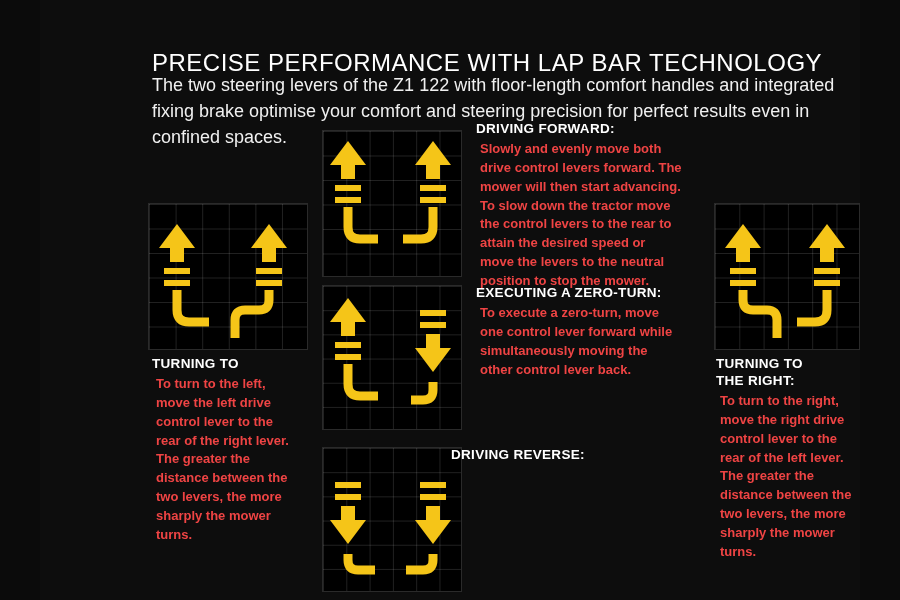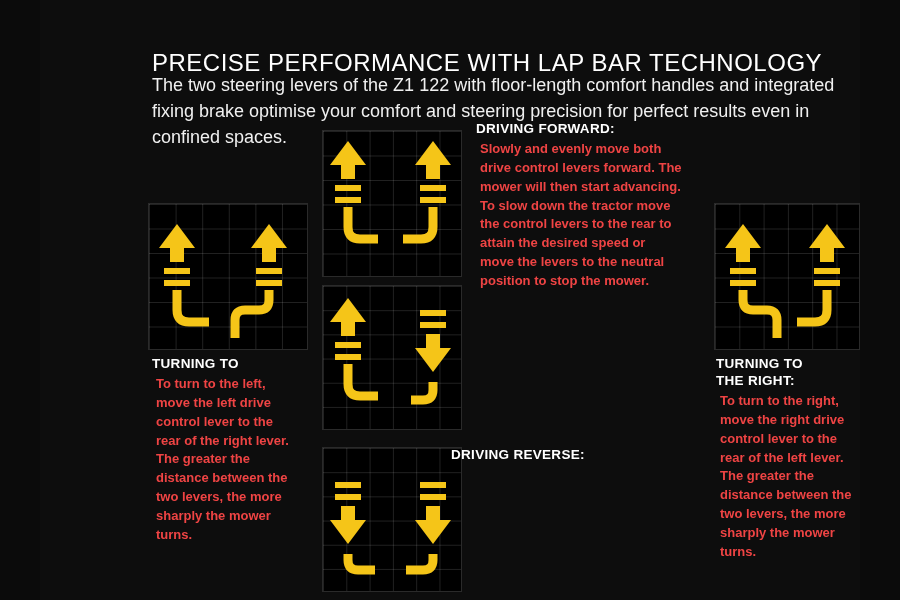--- a/index.html
+++ b/index.html
@@ -157,20 +157,24 @@
 
         <g fill="#f5c518">
           <polygon points="110,86 128,62 117,62 117,48 103,48 103,62 92,62"></polygon>
           <rect x="97" y="36" width="26" height="6"></rect>
           <rect x="97" y="24" width="26" height="6"></rect>
           <path d="M110 96 L110 104 Q110 114 100 114 L88 114" stroke="#f5c518" stroke-width="9" fill="none"></path>
         </g>
       </svg>
     </div>
 
+    <div class="textblock" style="left:436px; top:285px; width:210px;">
+      <div class="block-head">EXECUTING A ZERO-TURN:</div>
+      <p class="block-body">To execute a zero-turn, move one control lever forward while simultaneously moving the other control lever back.</p>
+    </div>
 
     <div class="diagram" style="left:282px; top:447px; width:140px; height:145px;">
       <div class="grid-lines" style="background-size: 23.3px 24.2px;"></div>
       <svg class="lever-svg" width="140" height="145" viewBox="0 0 140 145">
         <g fill="#f5c518">
           <polygon points="25,96 43,72 32,72 32,58 18,58 18,72 7,72"></polygon>
           <rect x="12" y="46" width="26" height="6"></rect>
           <rect x="12" y="34" width="26" height="6"></rect>
           <path d="M25 106 L25 112 Q25 122 35 122 L52 122" stroke="#f5c518" stroke-width="9" fill="none"></path>
         </g>

